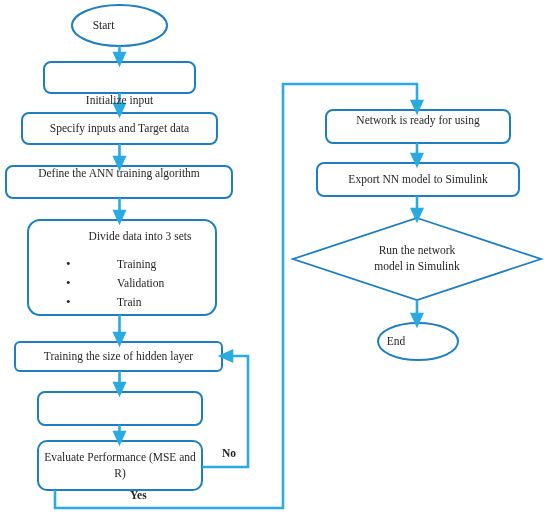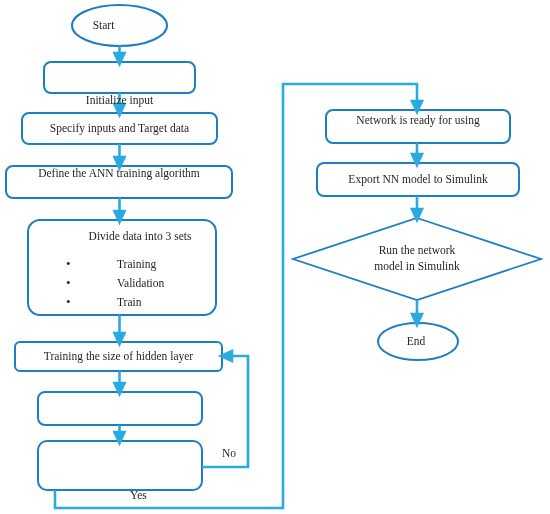--- a/index.html
+++ b/index.html
@@ -37,20 +37,21 @@
     line-height: 1.35;
     pointer-events: none;
     white-space: pre-line;
   }
   .edge-label {
     position: absolute;
     color: #231f20;
     font-family: "Liberation Serif", "DejaVu Serif", serif;
     font-size: 11.5px;
     line-height: 1;
+    font-weight: bold;
   }
   .bullet-list {
     position: absolute;
     font-family: "Liberation Serif", "DejaVu Serif", serif;
     font-size: 11.5px;
     color: #231f20;
     line-height: 1.0;
   }
   .bullet-row {
     display: flex;
@@ -152,27 +153,28 @@
     <div class="bullet-row">
       <span class="bullet-dot">•</span>
       <span class="bullet-gap"></span>
       <span>Train</span>
     </div>
   </div>
 
   <div class="node-label" style="left:15px; top:342px; width:207px; height:29px;">Training the size of hidden layer</div>
 
 
+  <div class="node-label" style="left:43px; top:441px; width:154px; height:49px;">Evaluate Performance (MSE and R)</div>
 
   <div class="node-label" style="left:326px; top:110px; width:184px; height:22px;">Network is ready for using</div>
 
   <div class="node-label" style="left:317px; top:163px; width:202px; height:33px;">Export NN model to Simulink</div>
 
   <div class="node-label" style="left:347px; top:239px; width:140px; height:40px;">Run the network
 model in Simulink</div>
 
-  <div class="node-label" style="left:376px; top:323px; width:80px; height:37px;">End</div>
+  <div class="node-label" style="left:356px; top:323px; width:80px; height:37px;">End</div>
 
   <div class="edge-label" style="left:222px; top:448px;">No</div>
 
   <div class="edge-label" style="left:130px; top:490px;">Yes</div>
 
 </div>
 
 </body></html>

